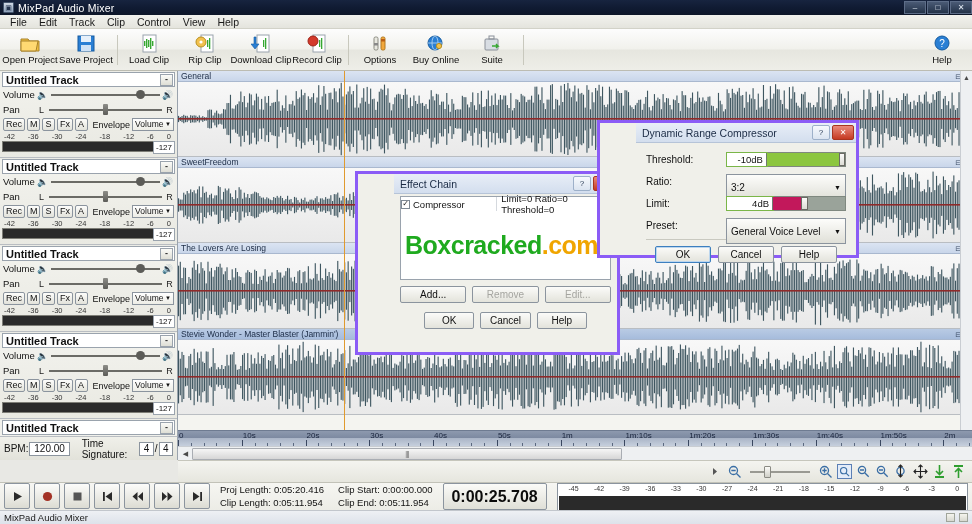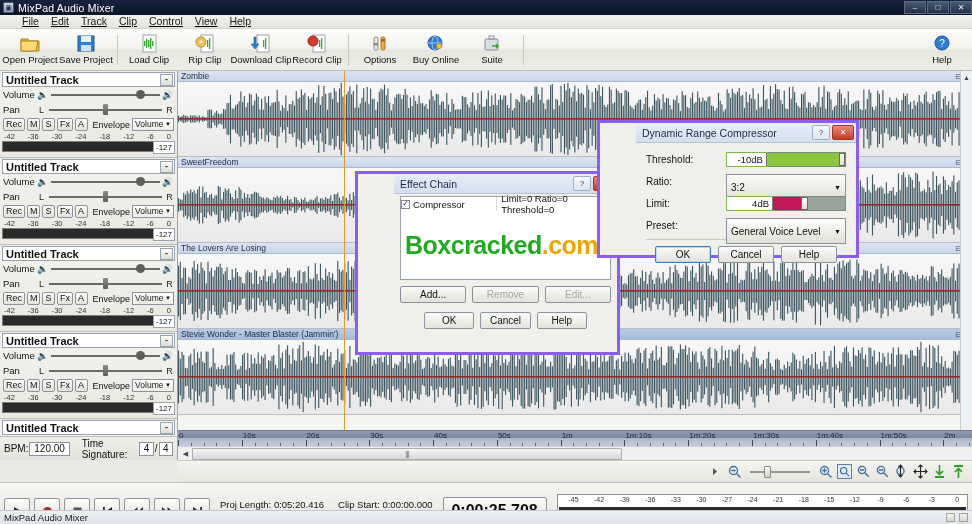--- a/index.html
+++ b/index.html
@@ -36,23 +36,22 @@
     color: #e5ecf5; font-size: 8px;
     display: flex; align-items: center; justify-content: center;
   }
   .tb-btn.close { background: linear-gradient(to bottom,#6b7governance,#243349); }
 
   
   .menubar {
     height: 14px;
     background: linear-gradient(to bottom,#f2f2ee,#e4e4dd);
     border-bottom: 1px solid #d2d2c8;
-    display: flex; align-items: flex-end;
-    padding-left: 16px;
-    text-decoration: underline;
+    display: flex; align-items: flex-start;
+    padding-left: 4px;
   }
   .menu-item {
     padding: 0 6px; font-size: 10.5px; color: #1a1a1a; line-height: 14px;
   }
 
   
   .toolbar {
     height: 42px;
     background: linear-gradient(to bottom,#fdfdfd 0%,#f1f1ec 48%,#e6e6df 52%,#eeeee8 100%);
     border-bottom: 1px solid #bcbcb2;
@@ -225,21 +224,21 @@
     position: absolute; left: 14px; top: -5px; width: 7px; height: 12px;
     background: linear-gradient(to bottom,#fbfbf8,#cfcfc7);
     border: 1px solid #8b8b84; border-radius: 1px;
   }
 
   
   .transport {
     position: absolute; left: 0; top: 411px; width: 972px; height: 42px;
     background: linear-gradient(to bottom,#f6f6f2,#e7e7e0);
     border-top: 1px solid #c2c2b8;
-    display: flex; align-items: flex-end; padding: 0 4px; gap: 4px;
+    display: flex; align-items: flex-start; padding: 0 4px; gap: 4px;
   }
   .tp-btn {
     width: 26px; height: 26px;
     background: linear-gradient(to bottom,#fcfcfa,#dcdcd3);
     border: 1px solid #8b949e; border-radius: 2px;
     display: flex; align-items: center; justify-content: center;
   }
   .tp-info {
     margin-left: 6px; display: flex; gap: 14px;
     font-size: 9.5px; color: #111; line-height: 13px;
@@ -741,21 +740,21 @@
       <span class="field" style="width:16px">4</span>
       <span>/</span>
       <span class="field" style="width:16px">4</span>
     </div>
 
     <div class="tl-wrap">
       <div class="wave-area">
 
         <div class="wave-row">
           <div class="clip-hdr">
-            <span>Zombie</span>
+            <span>General</span>
             <span class="marks">⊟ ⊡</span>
           </div>
           <div class="wave-canvas">
             <svg viewBox="0 0 780 74" preserveAspectRatio="none">
               <g id="w1" fill="#3e5660">
                   <rect x="0.0" y="33.9" width="1.1" height="6.2"></rect>
                   <rect x="1.7" y="35.0" width="1.1" height="4.0"></rect>
                   <rect x="3.4" y="34.0" width="1.1" height="6.1"></rect>
                   <rect x="5.1" y="32.8" width="1.1" height="8.4"></rect>
                   <rect x="6.8" y="33.8" width="1.1" height="6.4"></rect>

